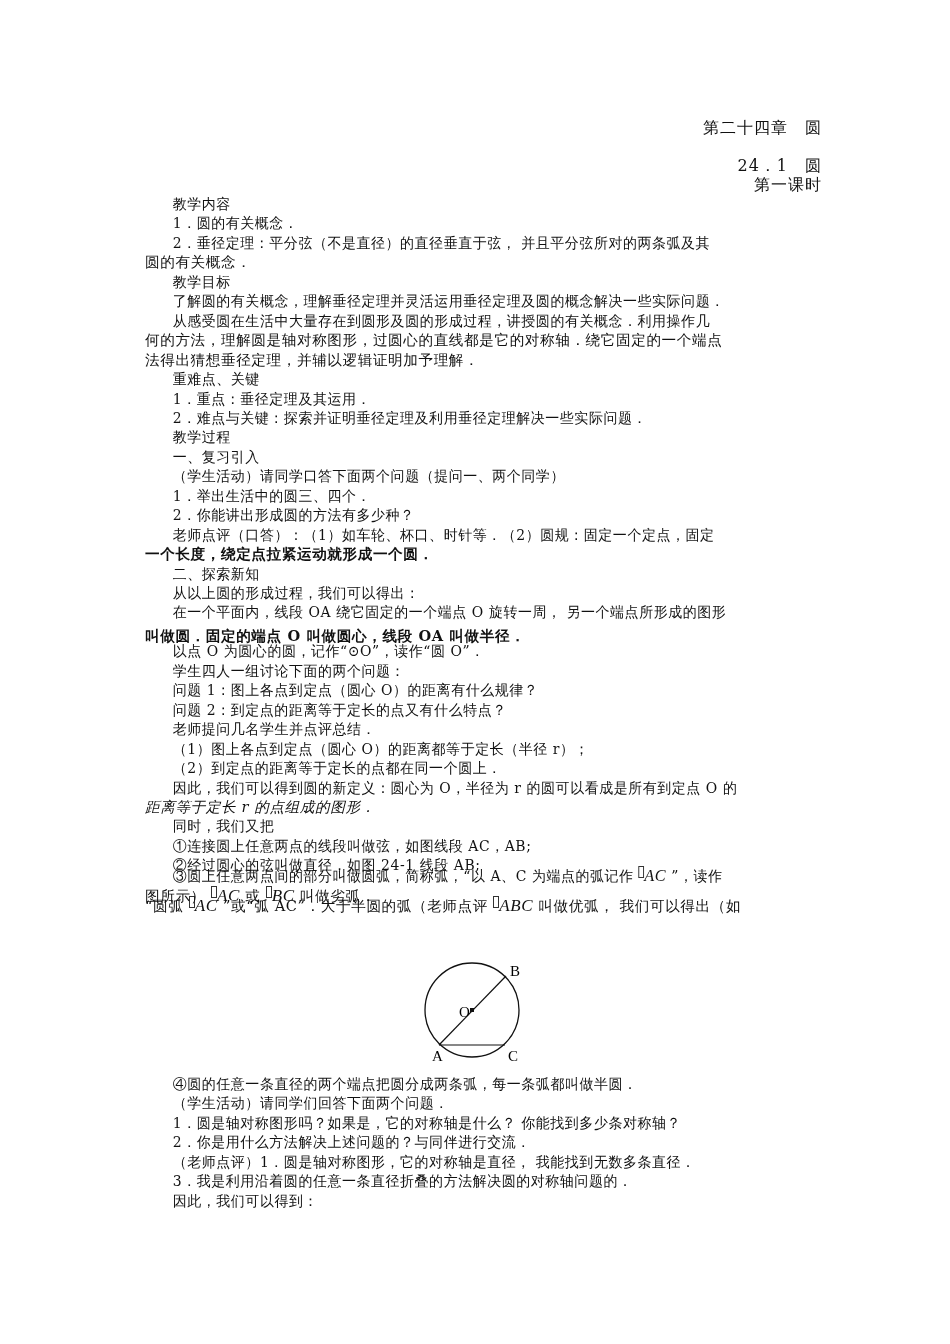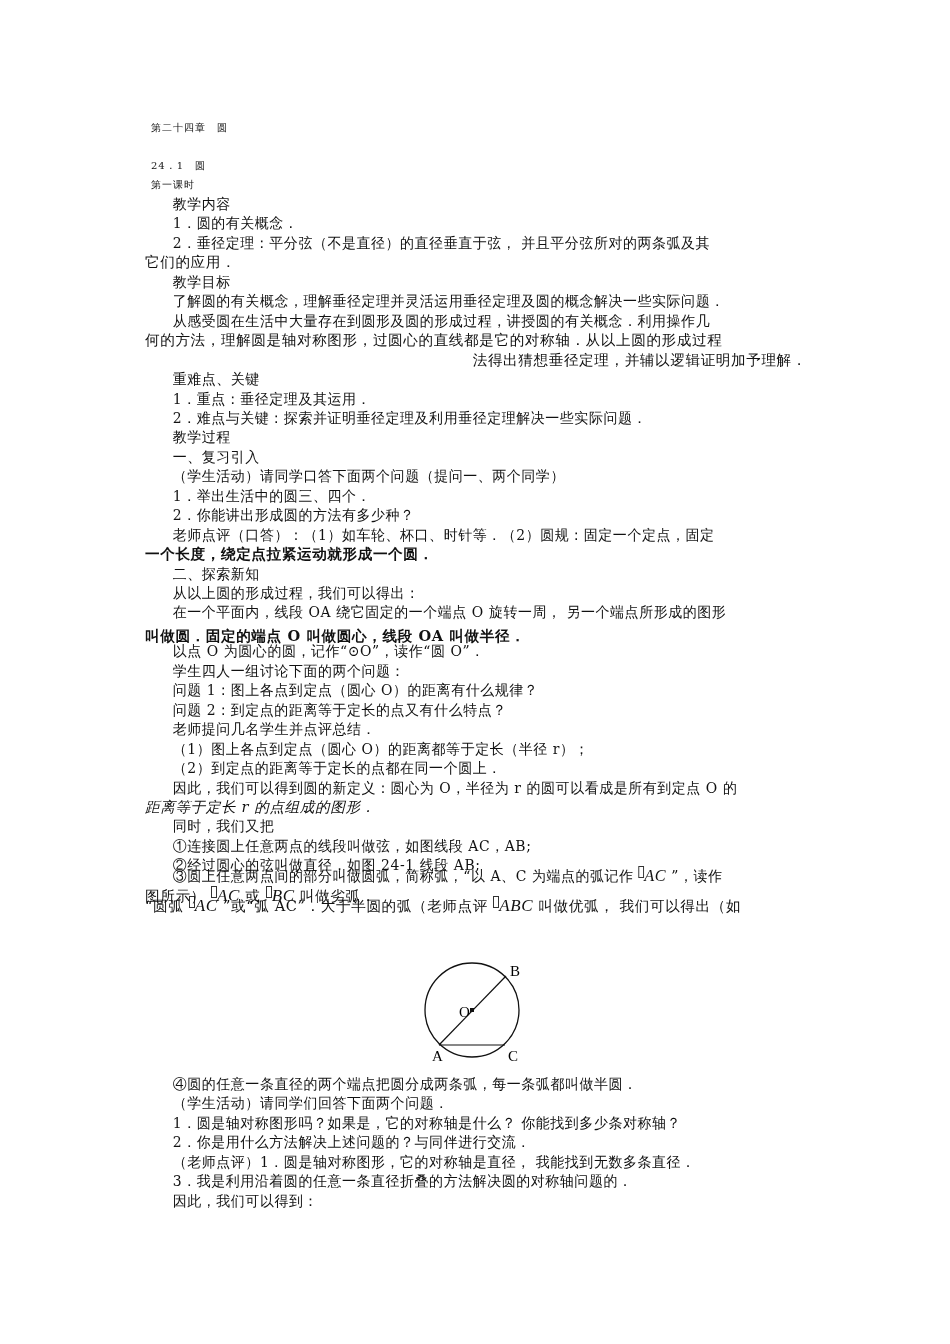--- a/index.html
+++ b/index.html
@@ -1,20 +1,20 @@
 <!DOCTYPE html>
 <html><head>
 <meta charset="utf-8">
 <style>
   html, body { margin: 0; padding: 0; background: #ffffff; }
   body { width: 950px; height: 1344px; position: relative; overflow: hidden;
          font-family: "DejaVu Serif", "Liberation Serif", serif; color: #111; }
   .page { position: absolute; left: 145px; top: 0; width: 662px; }
-  .title { position: absolute; left: 6px; width: 662px; text-align: left;
-           font-size: 10px; line-height: 19px; letter-spacing: 1px; }
+  .title { position: absolute; left: 15px; width: 662px; text-align: right;
+           font-size: 16px; line-height: 19px; letter-spacing: 1px; }
   .line { position: absolute; left: 0; width: 662px; font-size: 14.6px;
           line-height: 19px; white-space: nowrap; letter-spacing: 0.6px;
           transform-origin: left top; }
   .ind { padding-left: 29px; }
   .arc { font-family: "Liberation Serif", serif; font-style: italic; font-size: 17px;
          position: relative; padding-left: 6px; }
   .arc::before { content: ""; position: absolute; left: 0; top: 0; width: 6px; height: 12px;
          border: 1px solid #333; box-sizing: border-box; }
   .figure { position: absolute; left: 410px; top: 958px; width: 140px; height: 110px; }
 </style>
@@ -23,26 +23,26 @@
 
 <div class="page">
   <div class="title" style="top:118px">第二十四章　圆</div>
   <div class="title" style="top:156px">24．1　圆</div>
   <div class="title" style="top:175px">第一课时</div>
 
   <div id="body-lines">
       <div class="line ind" style="top: 194px; transform: scaleX(0.956);">教学内容</div>
       <div class="line ind" style="top: 213.45px; transform: scaleX(0.956);">1．圆的有关概念．</div>
       <div class="line ind" style="top: 232.9px; transform: scaleX(0.956);">2．垂径定理：平分弦（不是直径）的直径垂直于弦， 并且平分弦所对的两条弧及其</div>
-      <div class="line" style="top: 252.35px;">它们的应用．</div>
+      <div class="line" style="top: 252.35px;">圆的有关概念．</div>
       <div class="line ind" style="top: 271.8px; transform: scaleX(0.956);">教学目标</div>
       <div class="line ind" style="top: 291.25px; transform: scaleX(0.956);">了解圆的有关概念，理解垂径定理并灵活运用垂径定理及圆的概念解决一些实际问题．</div>
       <div class="line ind" style="top: 310.7px; transform: scaleX(0.956);">从感受圆在生活中大量存在到圆形及圆的形成过程，讲授圆的有关概念．利用操作几</div>
-      <div class="line" style="top: 330.15px;">何的方法，理解圆是轴对称图形，过圆心的直线都是它的对称轴．从以上圆的形成过程</div>
-      <div class="line" style="top: 349.6px; text-align: right;">法得出猜想垂径定理，并辅以逻辑证明加予理解．</div>
+      <div class="line" style="top: 330.15px;">何的方法，理解圆是轴对称图形，过圆心的直线都是它的对称轴．绕它固定的一个端点</div>
+      <div class="line" style="top: 349.6px;">法得出猜想垂径定理，并辅以逻辑证明加予理解．</div>
       <div class="line ind" style="top: 369.05px; transform: scaleX(0.956);">重难点、关键</div>
       <div class="line ind" style="top: 388.5px; transform: scaleX(0.956);">1．重点：垂径定理及其运用．</div>
       <div class="line ind" style="top: 407.95px; transform: scaleX(0.956);">2．难点与关键：探索并证明垂径定理及利用垂径定理解决一些实际问题．</div>
       <div class="line ind" style="top: 427.4px; transform: scaleX(0.956);">教学过程</div>
       <div class="line ind" style="top: 446.85px; transform: scaleX(0.956);">一、复习引入</div>
       <div class="line ind" style="top: 466.3px; transform: scaleX(0.956);">（学生活动）请同学口答下面两个问题（提问一、两个同学）</div>
       <div class="line ind" style="top: 485.75px; transform: scaleX(0.956);">1．举出生活中的圆三、四个．</div>
       <div class="line ind" style="top: 505.2px; transform: scaleX(0.956);">2．你能讲出形成圆的方法有多少种？</div>
       <div class="line ind" style="top: 524.65px; transform: scaleX(0.956);">老师点评（口答）：（1）如车轮、杯口、时针等．（2）圆规：固定一个定点，固定</div>
       <div class="line" style="top: 544.1px; font-weight: bold;">一个长度，绕定点拉紧运动就形成一个圆．</div>

